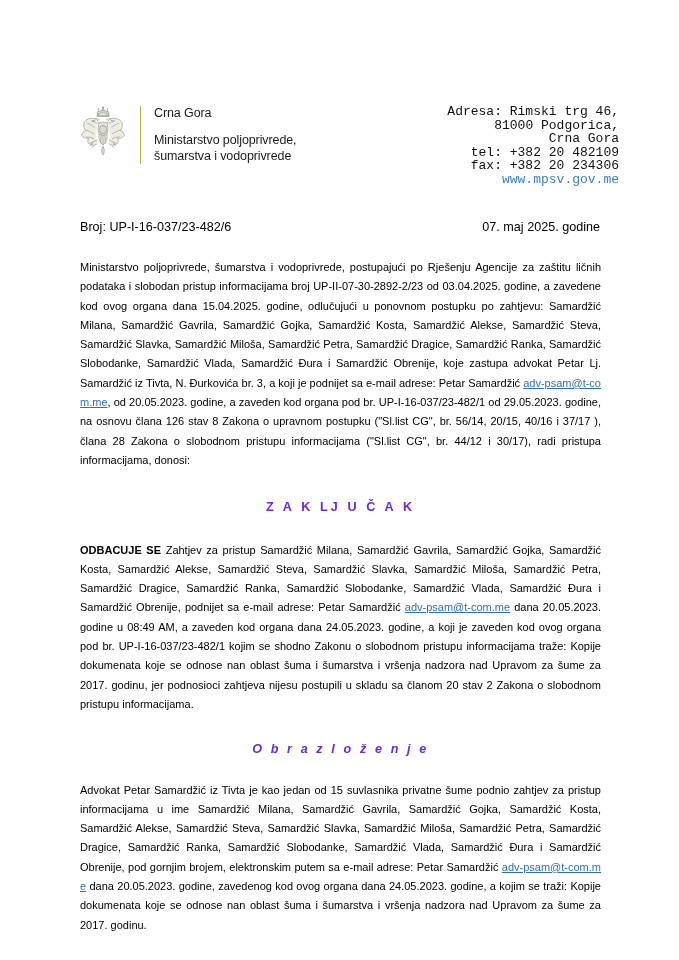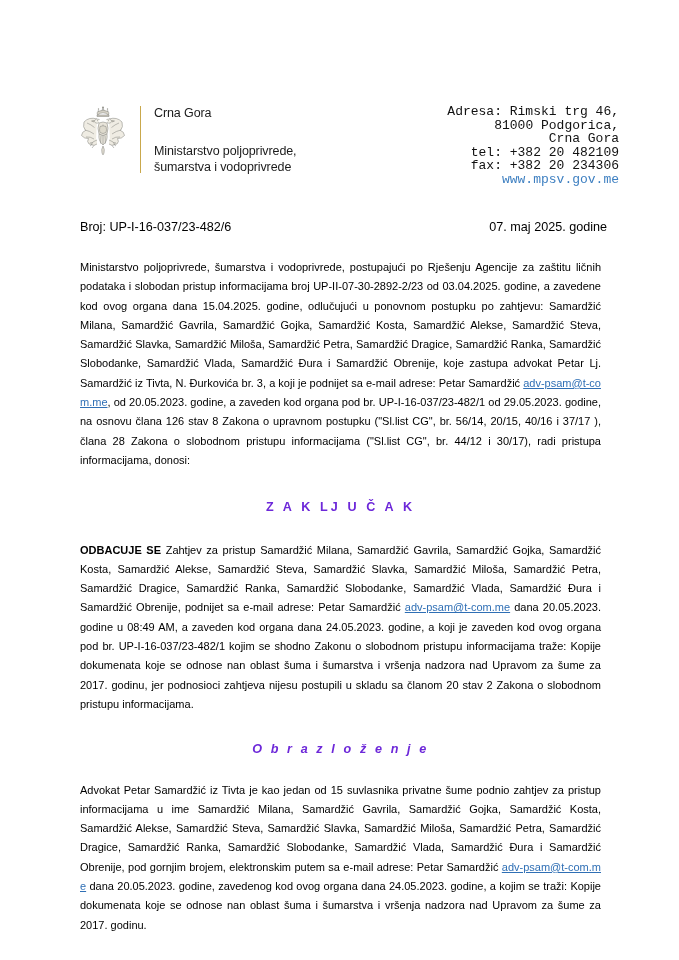--- a/index.html
+++ b/index.html
@@ -62,21 +62,21 @@
   .brand-text {
     padding-top: 1px;
   }
   .country-name {
     font-size: 12.5px;
     line-height: 17px;
     color: #1b1b1b;
     letter-spacing: -0.1px;
   }
   .ministry-name {
-    margin-top: 22px;
+    margin-top: 11px;
     font-size: 12.5px;
     line-height: 15.5px;
     color: #1b1b1b;
     letter-spacing: -0.1px;
   }
 
   .contact {
     margin-right: 60px;
     padding-top: 1px;
     font-size: 13px;
@@ -89,21 +89,21 @@
   .contact-url {
     color: #3d7fc1;
     text-decoration: none;
     margin-left: 8px;
   }
 
   
   .refrow {
     position: absolute;
     left: 80px;
-    right: 72px;
+    right: 79px;
     top: 219px;
     display: flex;
     justify-content: space-between;
     font-size: 12.6px;
     line-height: 16px;
     color: #000;
   }
 
   
   .body-area {

